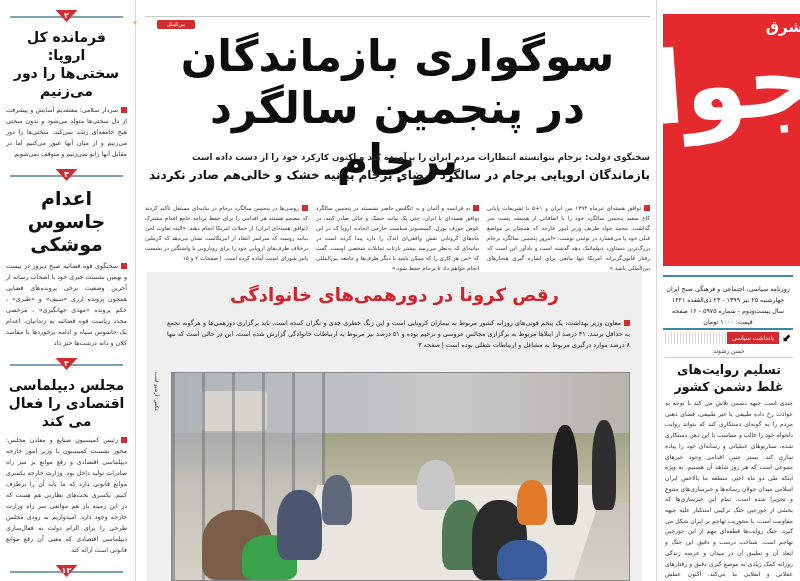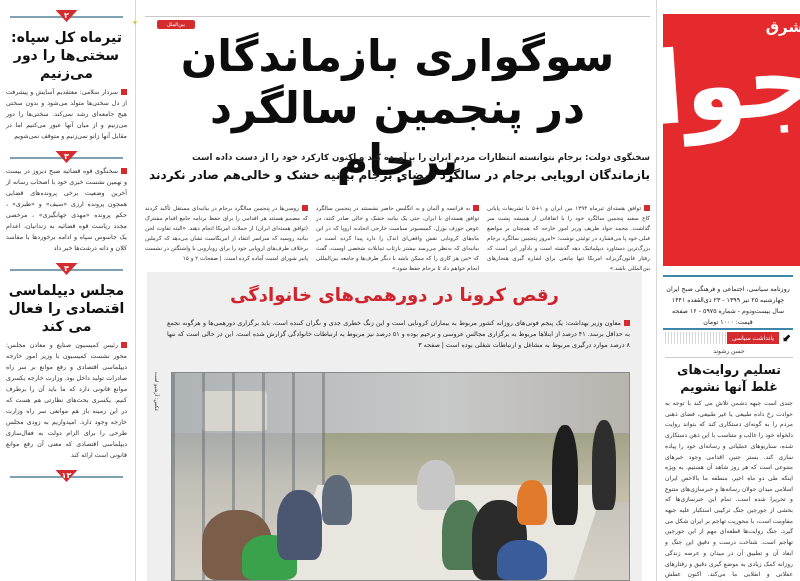--- a/index.html
+++ b/index.html
@@ -64,29 +64,33 @@
 </head>
 <body>
 
 <div class="left-col">
 
   <div class="brief">
     <div class="brief-divider">
       <span class="brief-badge">۲</span>
     </div>
     <div class="brief-title">
-      <div>تیرماه کل سپاه:</div>
+      <div>فرمانده کل اروپا:</div>
       <div>سختی‌ها را دور می‌زنیم</div>
     </div>
     <div class="brief-body"><span class="bullet"></span><span>سردار سلامی: معتقدیم آسایش و پیشرفت از دل سختی‌ها متولد می‌شود و بدون سختی هیچ جامعه‌ای رشد نمی‌کند. سختی‌ها را دور می‌زنیم و از میان آنها عبور می‌کنیم اما در مقابل آنها زانو نمی‌زنیم و متوقف نمی‌شویم</span></div>
   </div>
 
   <div class="brief">
     <div class="brief-divider">
       <span class="brief-badge">۳</span>
+    </div>
+    <div class="brief-title big">
+      <div>اعدام</div>
+      <div>جاسوس موشکی</div>
     </div>
     <div class="brief-body"><span class="bullet"></span><span>سخنگوی قوه قضائیه صبح دیروز در بیست و نهمین نشست خبری خود با اصحاب رسانه از آخرین وضعیت برخی پرونده‌های قضایی همچون پرونده ارزی «سیف» و «طبری» ، حکم پرونده «مهدی جهانگیری» ، مرخصی مجدد ریاست قوه قضائیه به زندانیان، اعدام یک جاسوس سپاه و ادامه برخوردها با مفاسد کلان و دانه درشت‌ها خبر داد</span></div>
   </div>
 
   <div class="brief">
     <div class="brief-divider">
       <span class="brief-badge">۴</span>
     </div>
     <div class="brief-title">
       <div>مجلس دیپلماسی</div>
@@ -167,16 +171,16 @@
   <div class="info-rule" style="top:328px"></div>
 
   <div class="note-head">
     <div class="note-stripes"></div>
     <div class="note-tag">یادداشت سیاسی</div>
     <div class="note-arrow">⬋</div>
   </div>
   <div class="note-author">حسن رشوند</div>
   <div class="note-title">
     <div>تسلیم روایت‌های</div>
-    <div>غلط آنها نشویم</div>
+    <div>غلط دشمن کشور</div>
   </div>
   <div class="note-body">چندی است جبهه دشمن تلاش می کند با توجه به حوادث رخ داده طبیعی یا غیر طبیعی، فضای ذهنی مردم را به گونه‌ای دستکاری کند که بتواند روایت دلخواه خود را غالب و متناسب با این ذهن دستکاری شده، سناریوهای عملیاتی و رسانه‌ای خود را پیاده سازی کند. بستر چنین اقدامی وجود خبرهای متنوعی است که هر روز شاهد آن هستیم. به ویژه اینکه طی دو ماه اخیر، منطقه ما بالاخص ایران اسلامی میدان جولان رسانه‌ها و خبرسازی‌های متنوع و تحریرا شده است. تمام این خبرسازی‌ها که بخشی از جورچین جنگ ترکیبی استکبار علیه جبهه مقاومت است، با محوریت تهاجم بر ایران شکل می گیرد. جنگ روایت‌ها قطعه‌ای مهم از این جورچین تهاجم است. شناخت درست و دقیق این جنگ و ابعاد آن و تطبیق آن در میدان و عرصه زندگی روزانه کمک زیادی به موضع گیری دقیق و رفتارهای عقلانی و انقلابی ما می‌کند. اکنون عطش خبرسازی‌های جعلی و بزرگنمایی اخبار کاذب به حدی شده است که تشخیص و تمییز دادن اخبار صواب از ناصواب سخت شده است. | صفحه ۲</div>
 </div>
 
 </body></html>

